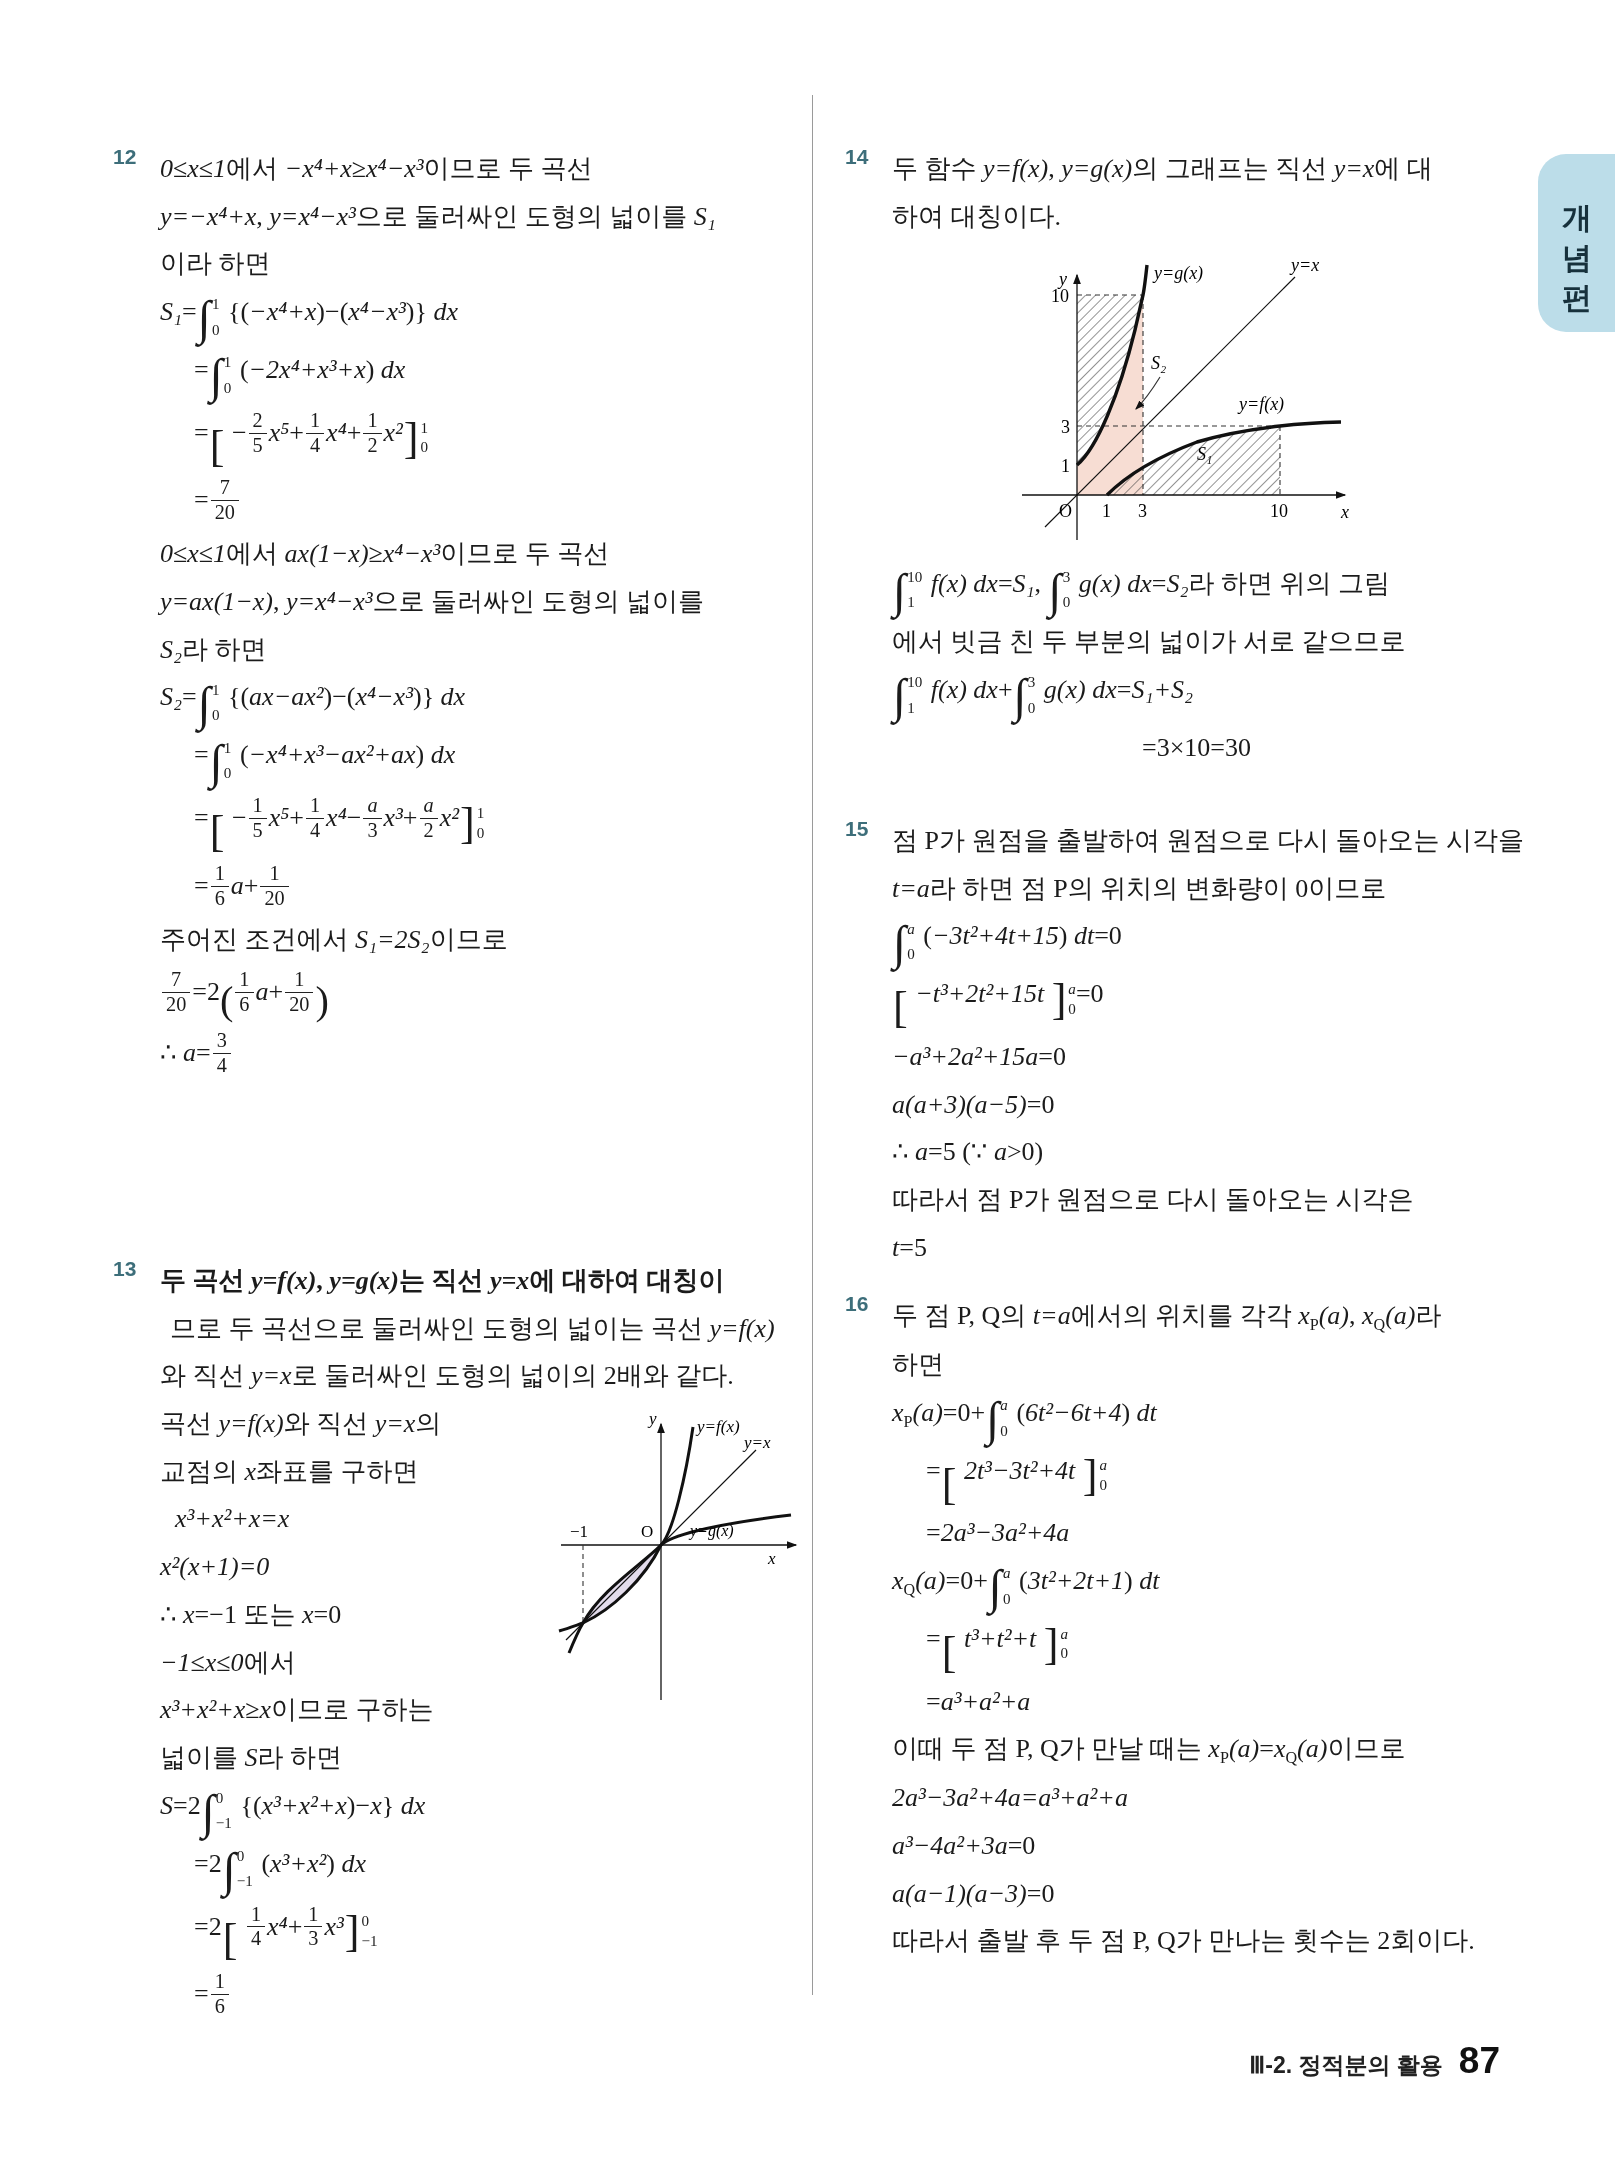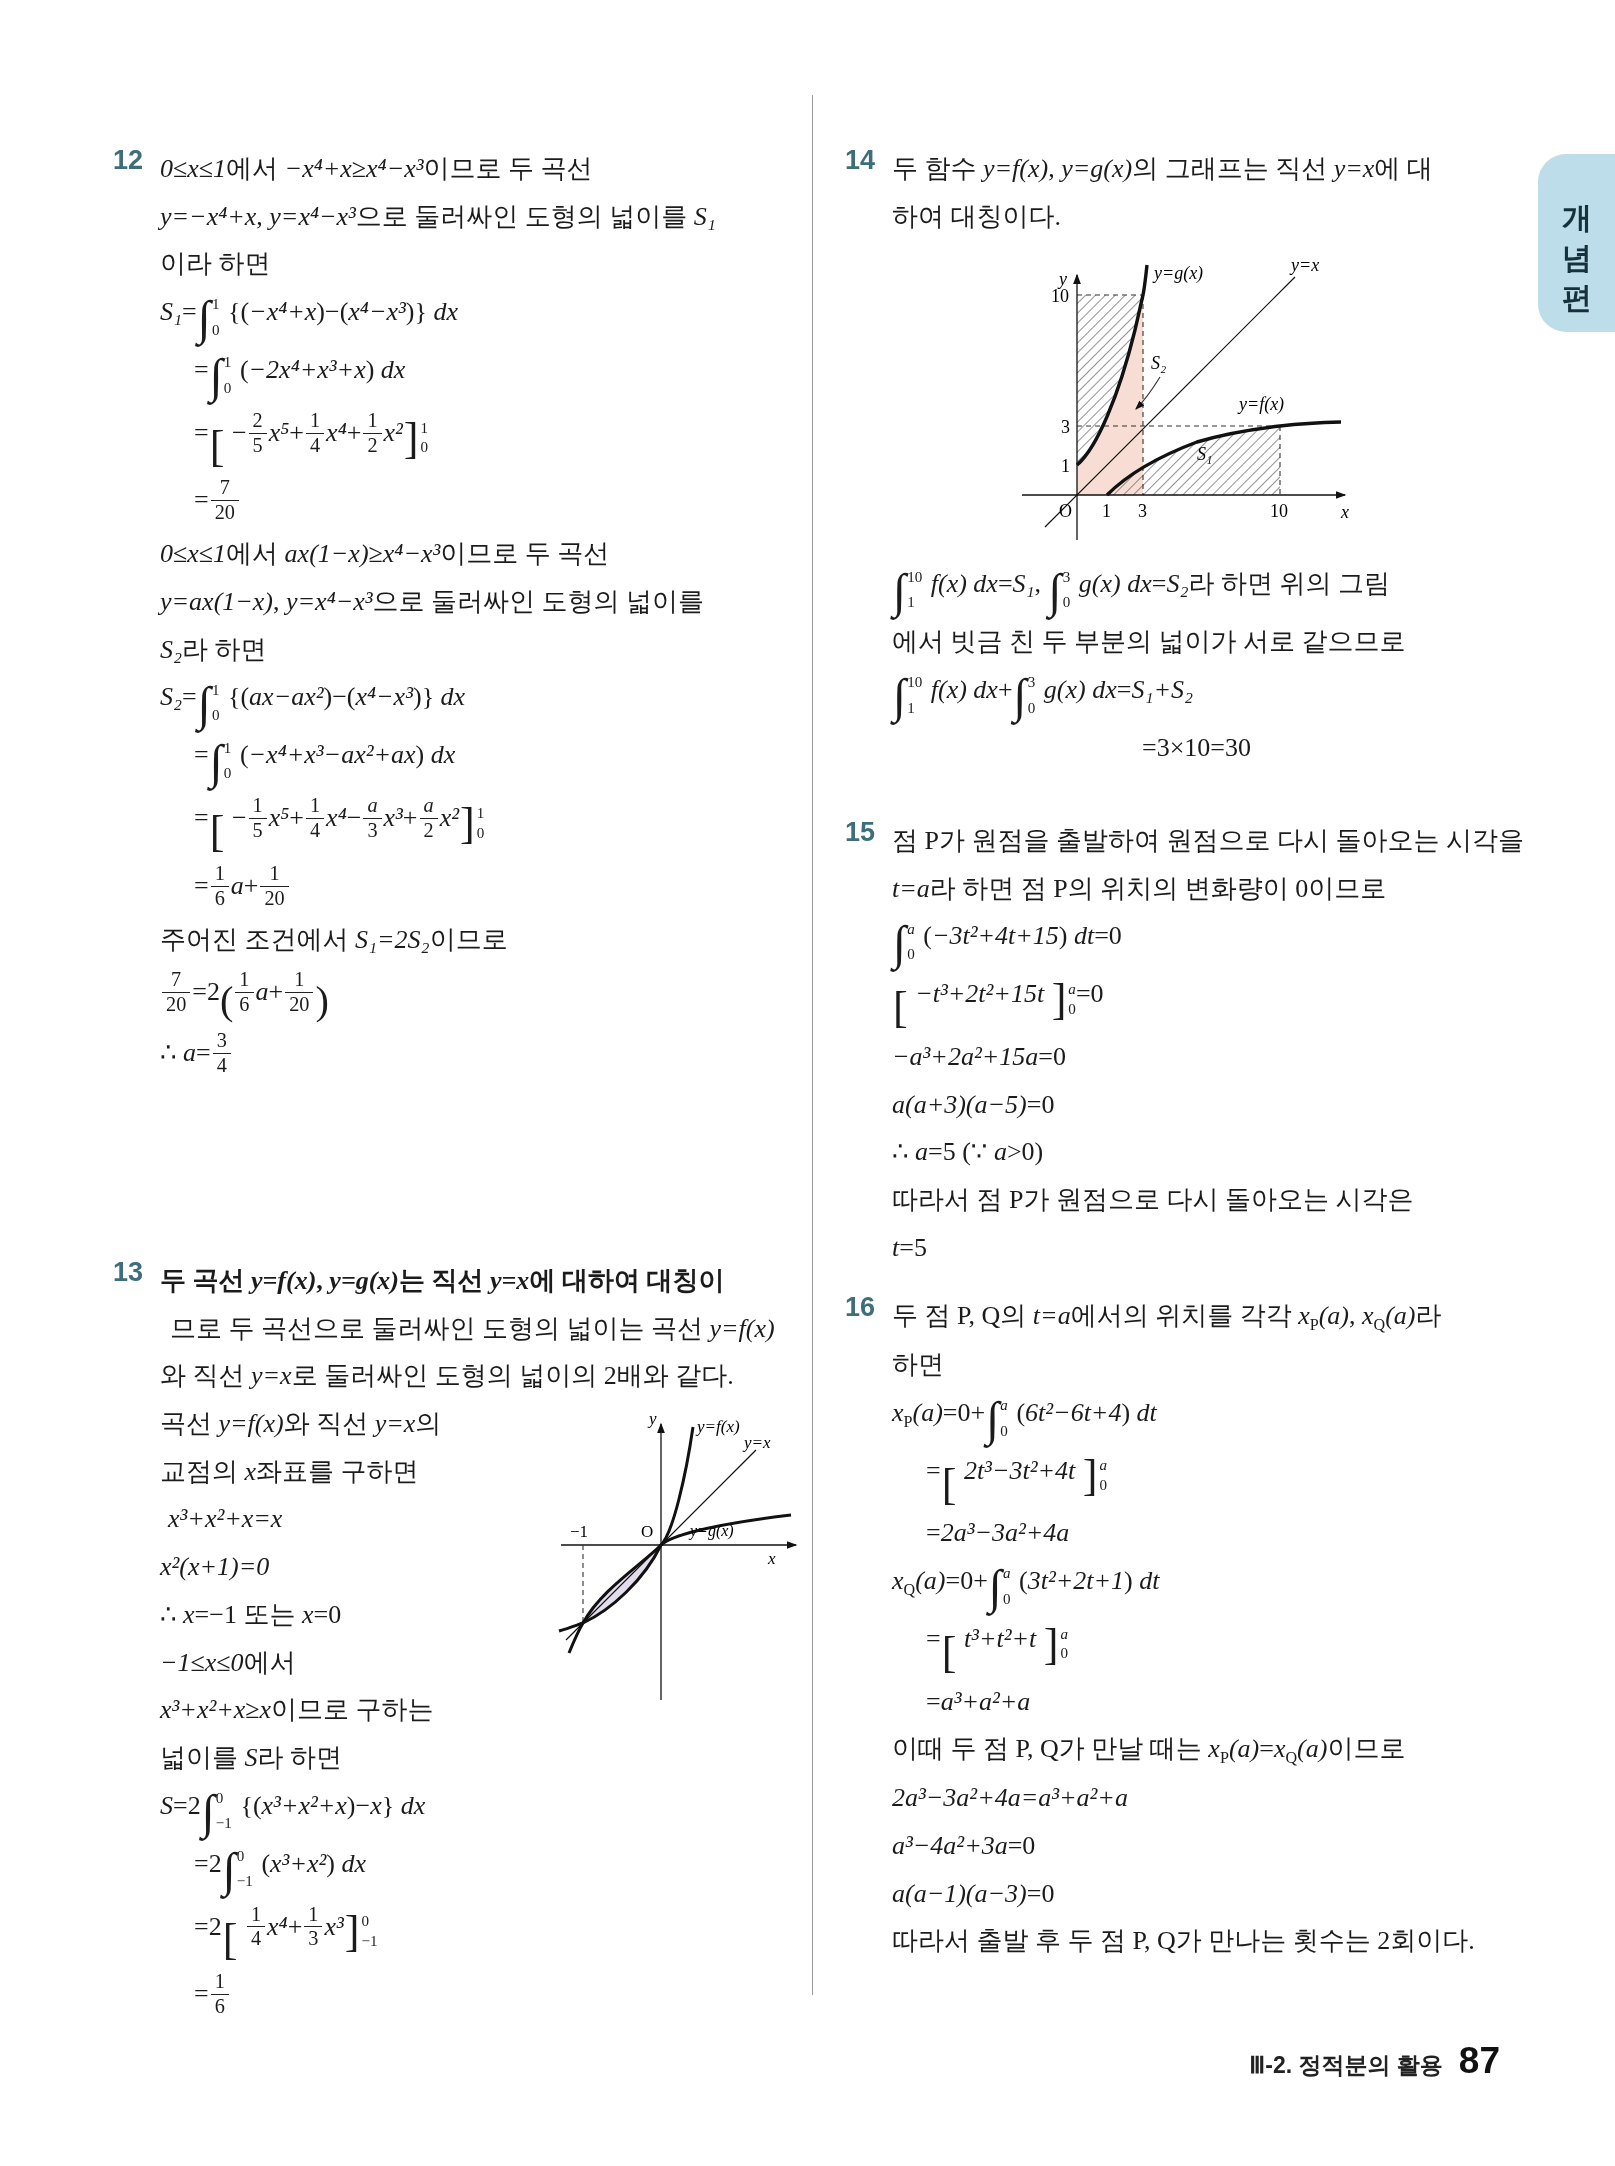--- a/index.html
+++ b/index.html
@@ -5,21 +5,21 @@
   html,body{margin:0;padding:0;background:#e8e8e8;}
   .page{position:relative;width:1615px;height:2166px;background:#ffffff;
         font-family:"Liberation Serif",serif;color:#1b1b1b;overflow:hidden;}
   .divider{position:absolute;left:812px;top:95px;width:1px;height:1900px;background:#9a9a9a;}
   .tab{position:absolute;left:1538px;top:154px;width:77px;height:178px;background:#bcdde9;
        border-radius:28px 0 0 28px;display:flex;align-items:center;justify-content:center;}
   .tablabel{writing-mode:vertical-rl;text-orientation:upright;font-family:"Liberation Sans",sans-serif;
        font-weight:bold;font-size:30px;letter-spacing:10px;color:#17313c;}
   .prob{position:absolute;}
   .pnum{position:absolute;left:0;top:5px;font-family:"Liberation Sans",sans-serif;font-weight:bold;
-        font-size:27px;color:#3d6e7a;text-align:right;}
+        font-size:21px;color:#3d6e7a;text-align:right;}
   .pbody{margin-left:47px;font-size:26px;line-height:1.45;}
   .ln{margin:10px 0;white-space:nowrap;}
   .up{font-style:normal;}
   .it{font-style:italic;}
   .sb{font-size:0.62em;vertical-align:-0.35em;}
   .fr{display:inline-block;text-align:center;vertical-align:-0.55em;font-size:0.78em;line-height:1.18;margin:0 2px;}
   .fn{display:block;border-bottom:1.5px solid #222;padding:0 4px;}
   .fd{display:block;padding:0 4px;}
   .in{display:inline-flex;align-items:stretch;vertical-align:-0.55em;margin:0 2px 0 1px;}
   .isym{font-size:1.85em;line-height:0.95;}
@@ -108,21 +108,21 @@
   </div>
 
   <div class="prob" style="left:113px;top:1252px;width:675px;">
     <span class="pnum">13</span>
     <div class="pbody">
         <div class="ln" style="margin-left: 0px; font-weight: bold;"><span class="up">두 곡선 </span><span class="it">y=f(x)</span><span class="up">, </span><span class="it">y=g(x)</span><span class="up">는 직선 </span><span class="it">y=x</span><span class="up">에 대하여 대칭이</span></div>
         <div class="ln" style="margin-left: 10px;"><span class="up">므로 두 곡선으로 둘러싸인 도형의 넓이는 곡선 </span><span class="it">y=f(x)</span></div>
         <div class="ln" style="margin-left: 0px;"><span class="up">와 직선 </span><span class="it">y=x</span><span class="up">로 둘러싸인 도형의 넓이의 2배와 같다.</span></div>
         <div class="ln" style="margin-left: 0px;"><span class="up">곡선 </span><span class="it">y=f(x)</span><span class="up">와 직선 </span><span class="it">y=x</span><span class="up">의</span></div>
         <div class="ln" style="margin-left: 0px;"><span class="up">교점의 </span><span class="it">x</span><span class="up">좌표를 구하면</span></div>
-        <div class="ln" style="margin-left: 8px; font-family: Liberation Serif, serif;"><span class="it">x³+x²+x=x</span></div>
+        <div class="ln" style="margin-left: 15px; font-family: Liberation Serif, serif;"><span class="it">x³+x²+x=x</span></div>
         <div class="ln" style="margin-left: 0px;"><span class="it">x²(x+1)=0</span></div>
         <div class="ln" style="margin-left: 0px;"><span class="up">∴ </span><span class="it">x</span><span class="up">=−1 또는 </span><span class="it">x</span><span class="up">=0</span></div>
         <div class="ln" style="margin-left: 0px;"><span class="it">−1≤x≤0</span><span class="up">에서</span></div>
         <div class="ln" style="margin-left: 0px;"><span class="it">x³+x²+x≥x</span><span class="up">이므로 구하는</span></div>
         <div class="ln" style="margin-left: 0px;"><span class="up">넓이를 </span><span class="it">S</span><span class="up">라 하면</span></div>
         <div class="ln" style="margin-left: 0px;"><span class="it">S</span><span class="up">=2</span><span class="in">
             <span class="isym">∫</span>
             <span class="ib">
               <span class="ihi">0</span>
               <span class="ilo">−1</span>

